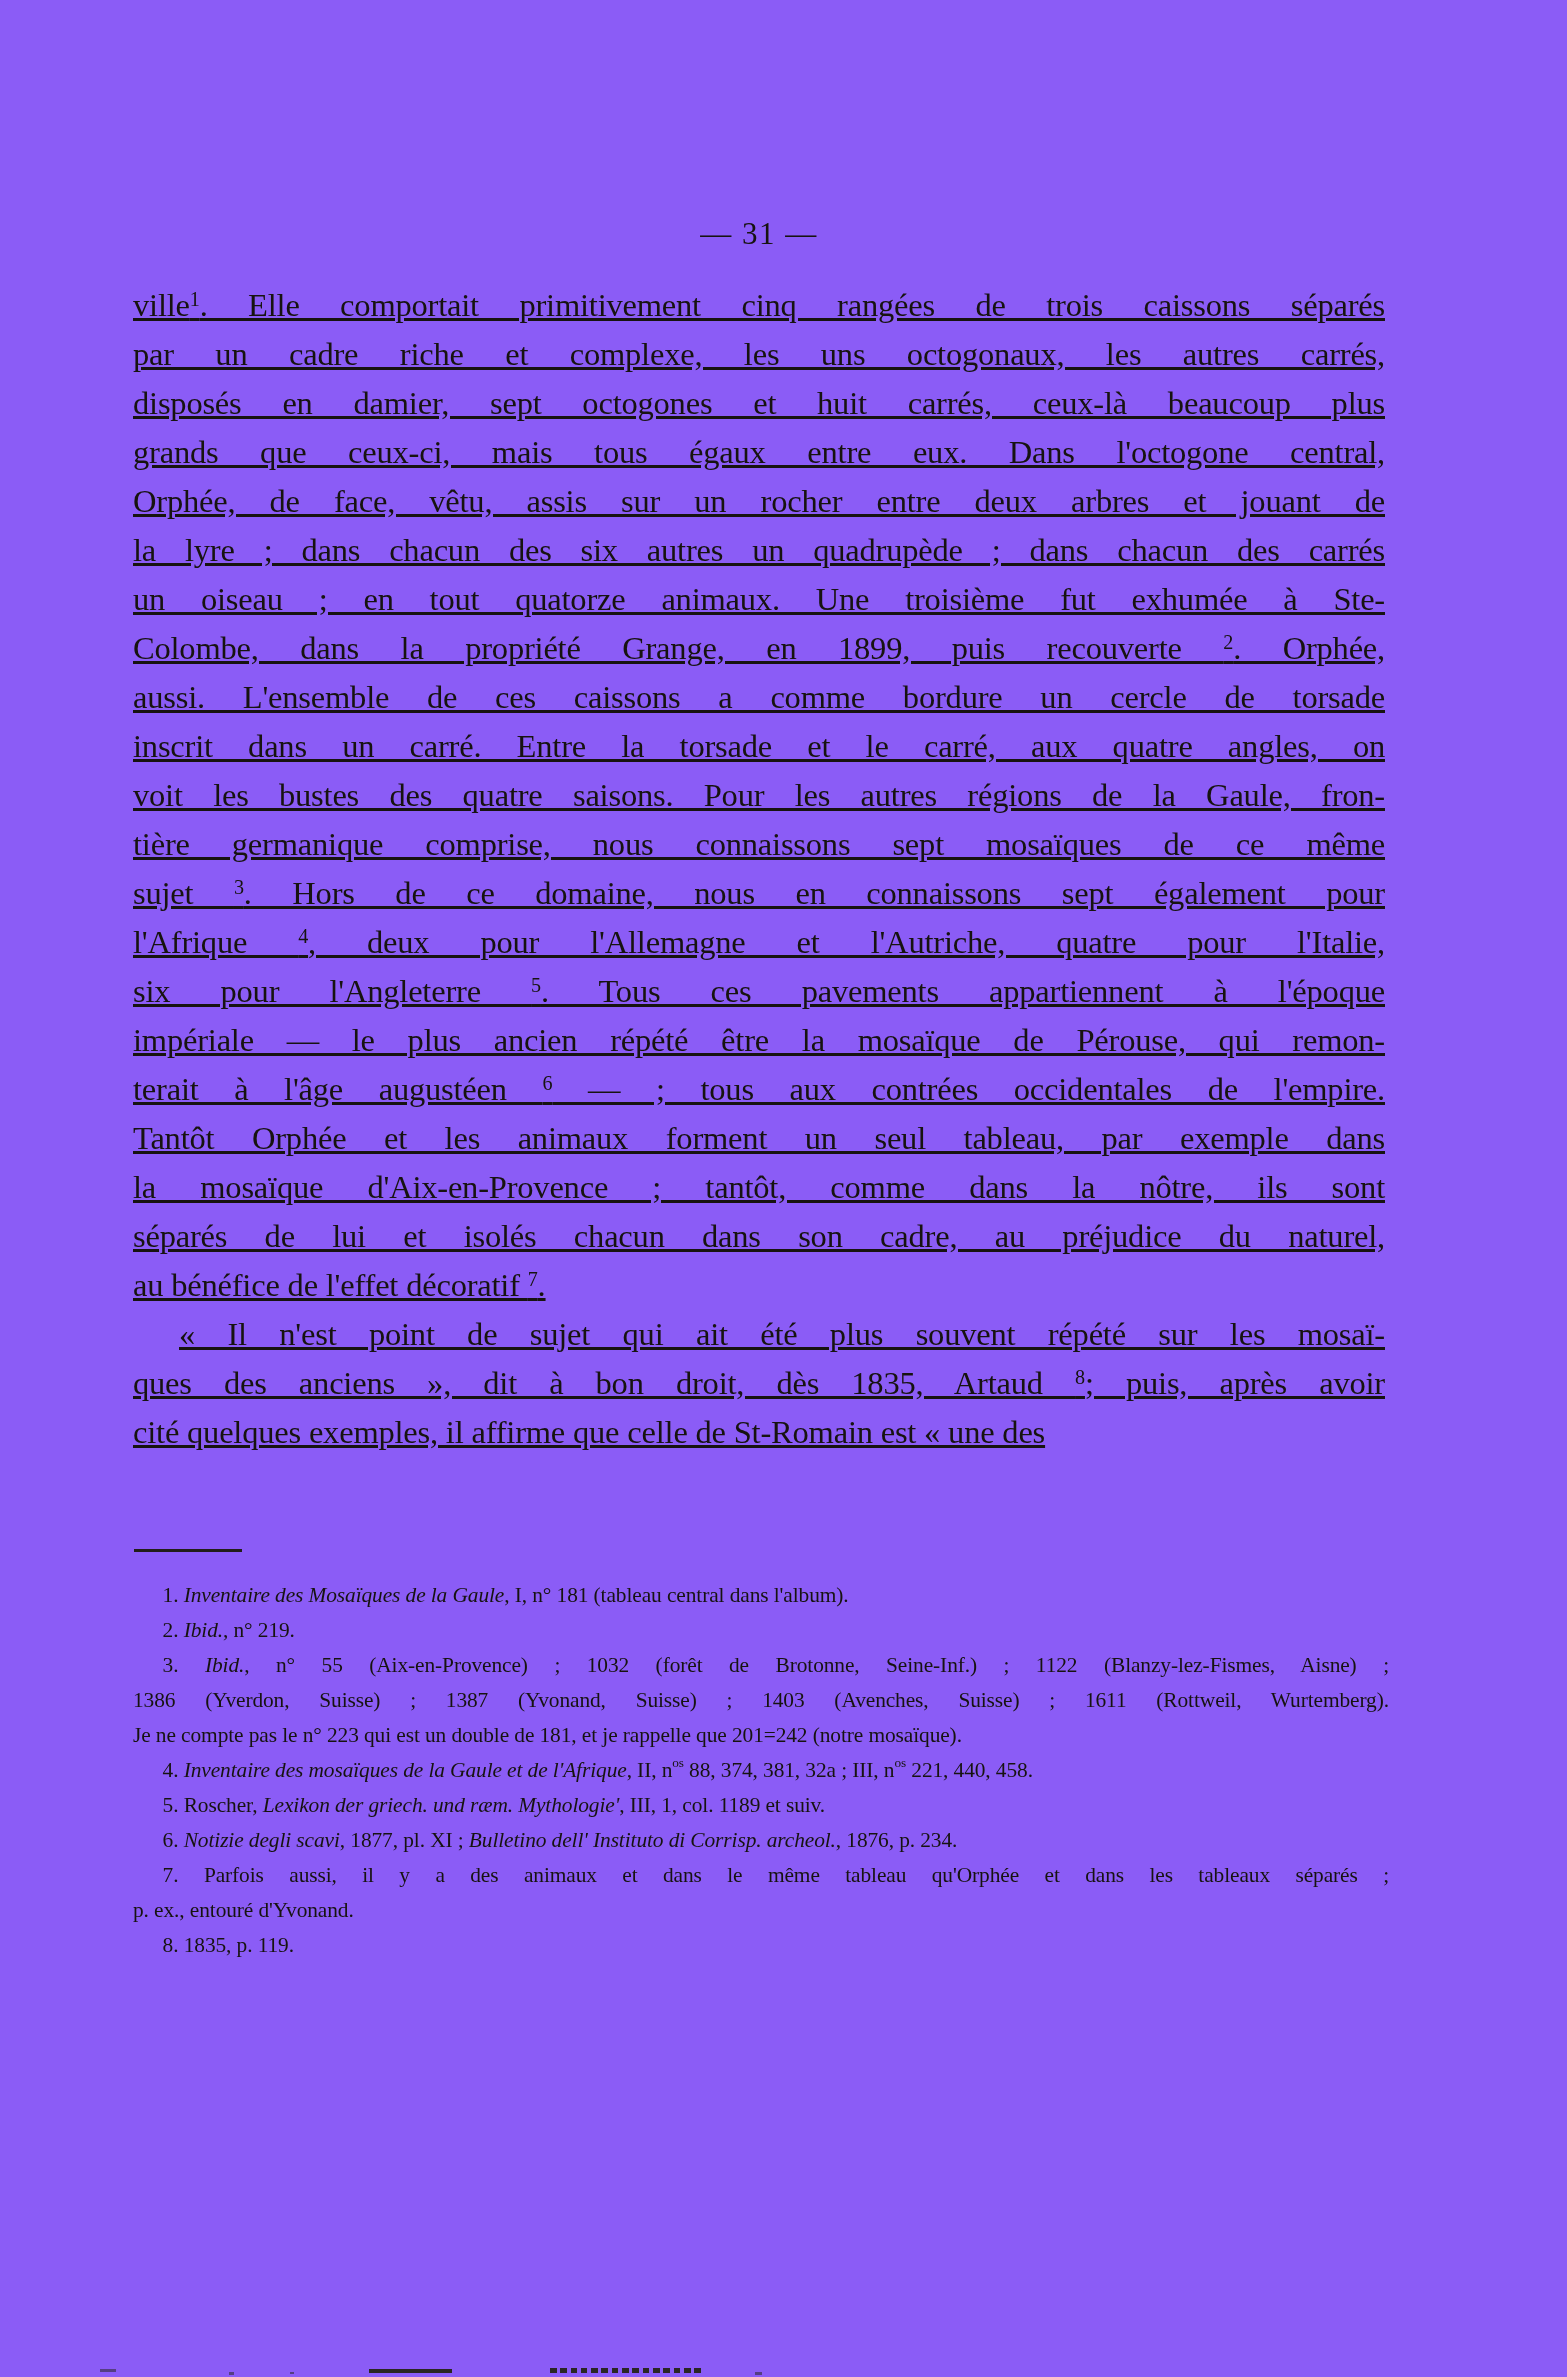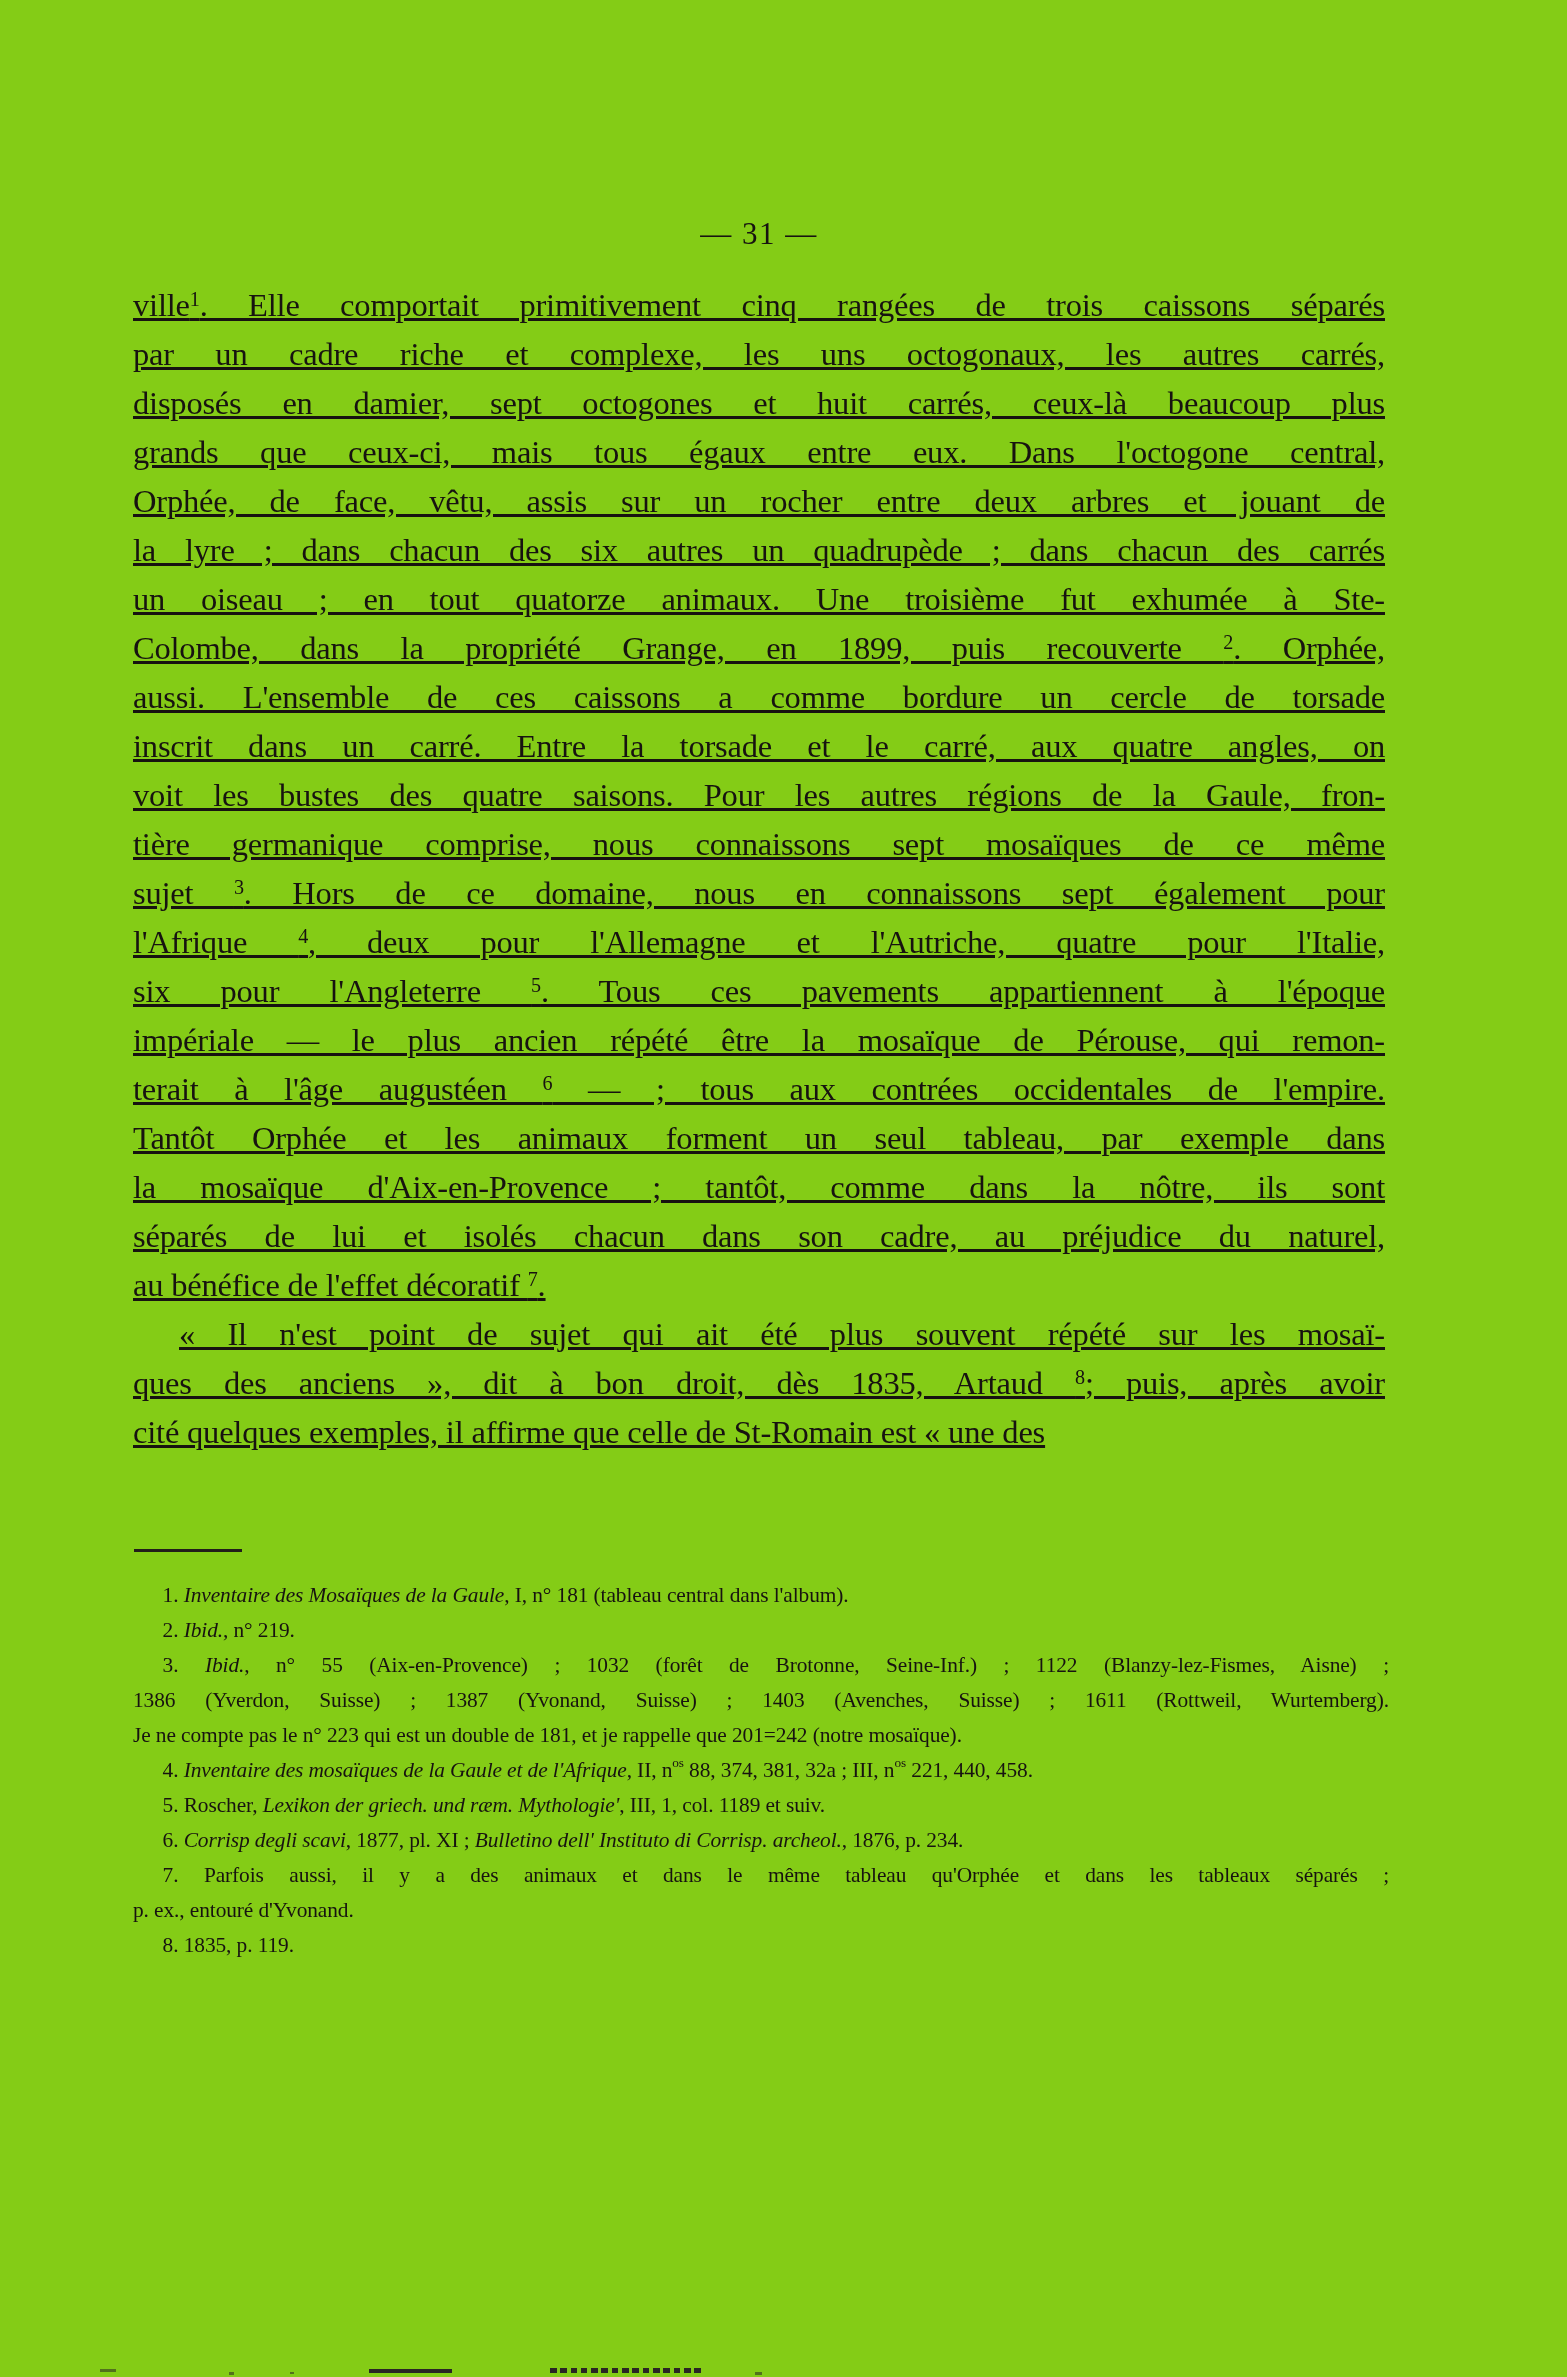--- a/index.html
+++ b/index.html
@@ -5,21 +5,21 @@
   html, body {
     margin: 0;
     padding: 0;
     background: #e8e8e8;
   }
   .page {
     position: relative;
     width: 1567px;
     height: 2377px;
     margin: 0 auto;
-    background: #84cc16;
+    background: #8b5cf6;
     color: #171310;
     font-family: "Liberation Serif", "DejaVu Serif", serif;
     overflow: hidden;
   }
   .page-header {
     position: absolute;
     top: 216px;
     left: 133px;
     width: 1252px;
     text-align: center;
@@ -144,21 +144,21 @@
         <div class="fn-line">1386 (Yverdon, Suisse) ; 1387 (Yvonand, Suisse) ; 1403 (Avenches, Suisse) ; 1611 (Rottweil, Wurtemberg).</div>
         <div class="fn-line line-last">Je ne compte pas le n° 223 qui est un double de 181, et je rappelle que 201=242 (notre mosaïque).</div>
       </div>
       <div>
         <div class="fn-line line-last line-indent">4. <i>Inventaire des mosaïques de la Gaule et de l'Afrique</i>, II, n<sup>os</sup> 88, 374, 381, 32a ; III, n<sup>os</sup> 221, 440, 458.</div>
       </div>
       <div>
         <div class="fn-line line-last line-indent">5. Roscher, <i>Lexikon der griech. und ræm. Mythologie'</i>, III, 1, col. 1189 et suiv.</div>
       </div>
       <div>
-        <div class="fn-line line-last line-indent">6. <i>Corrisp degli scavi</i>, 1877, pl. XI ; <i>Bulletino dell' Instituto di Corrisp. archeol.</i>, 1876, p. 234.</div>
+        <div class="fn-line line-last line-indent">6. <i>Notizie degli scavi</i>, 1877, pl. XI ; <i>Bulletino dell' Instituto di Corrisp. archeol.</i>, 1876, p. 234.</div>
       </div>
       <div>
         <div class="fn-line line-indent">7. Parfois aussi, il y a des animaux et dans le même tableau qu'Orphée et dans les tableaux séparés ;</div>
         <div class="fn-line line-last">p. ex., entouré d'Yvonand.</div>
       </div>
       <div>
         <div class="fn-line line-last line-indent">8. 1835, p. 119.</div>
       </div>
     </section>
 

